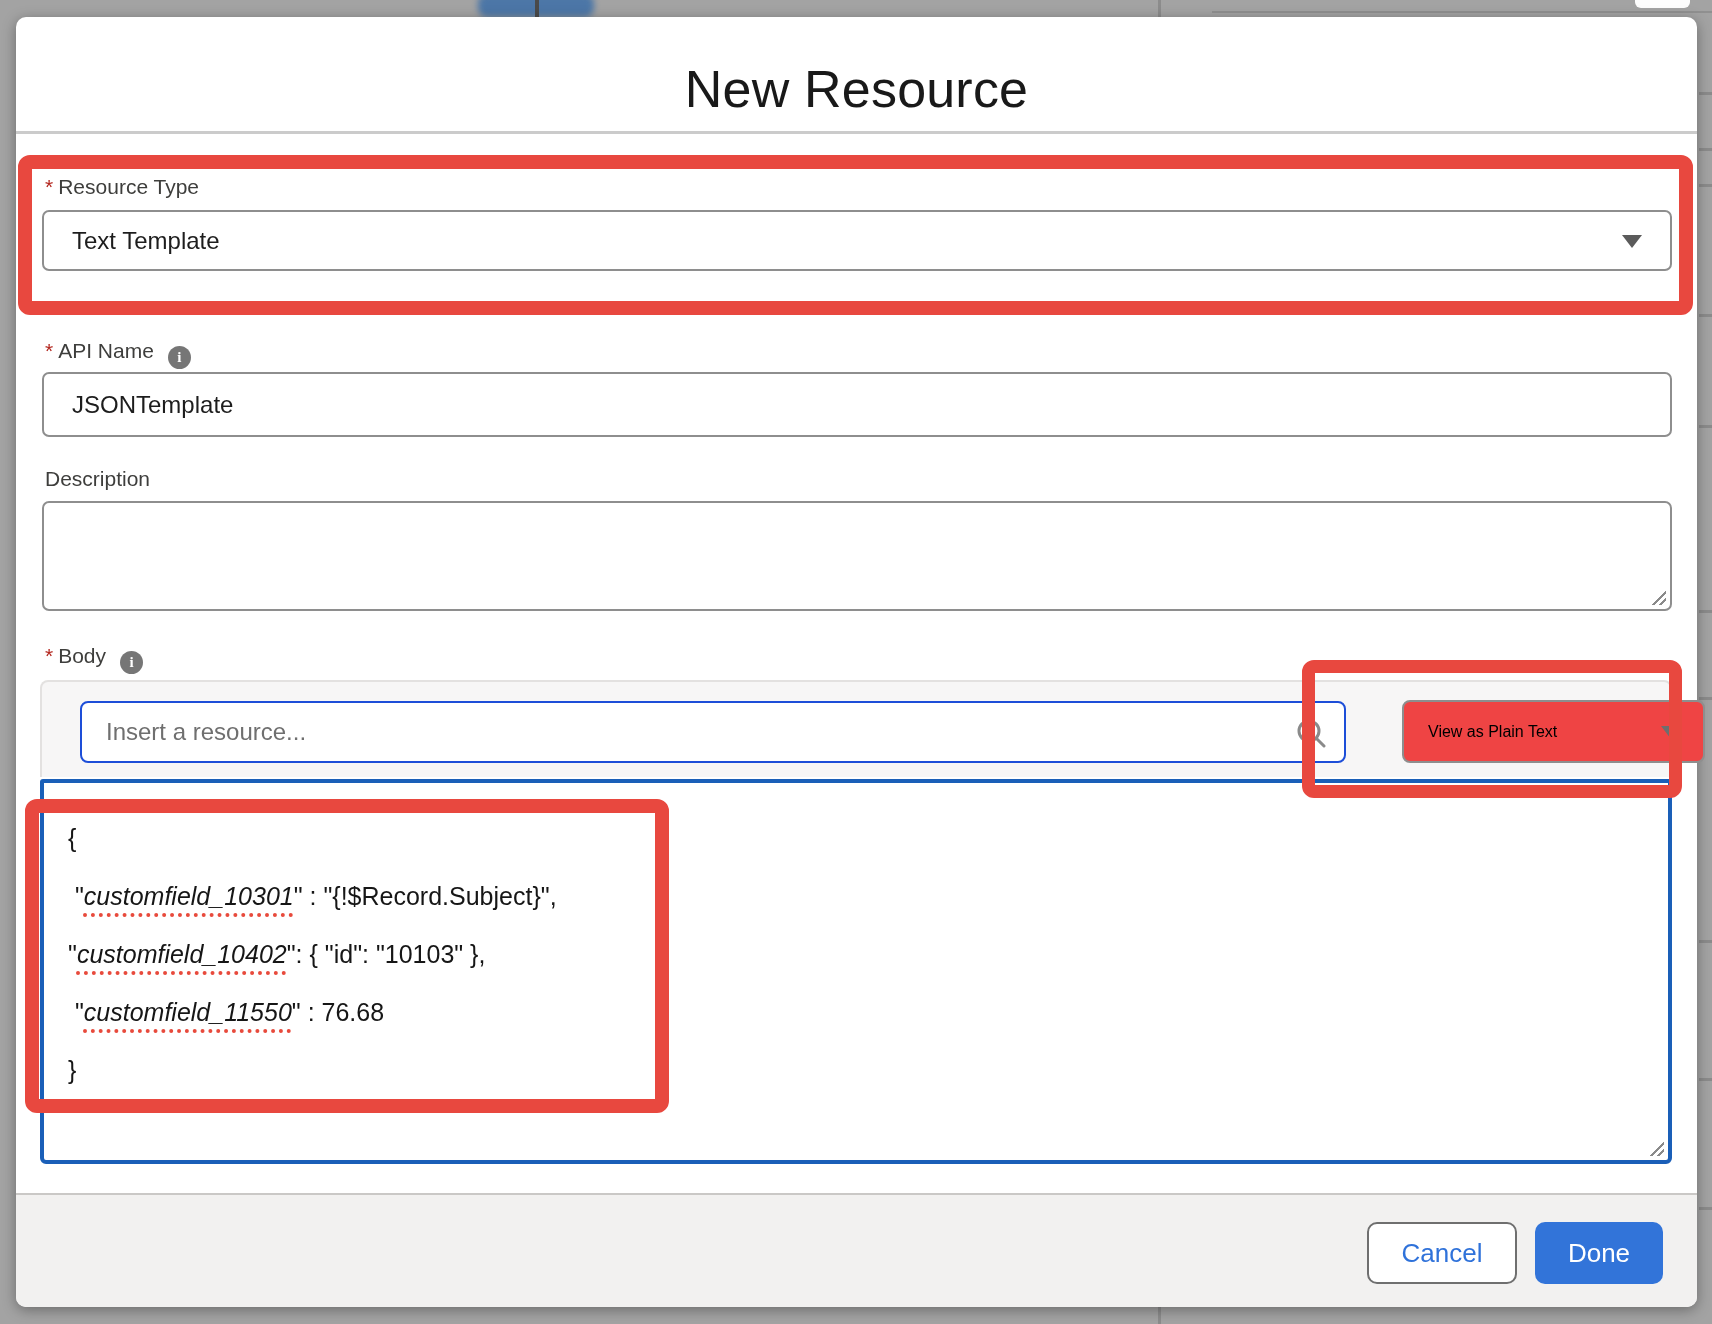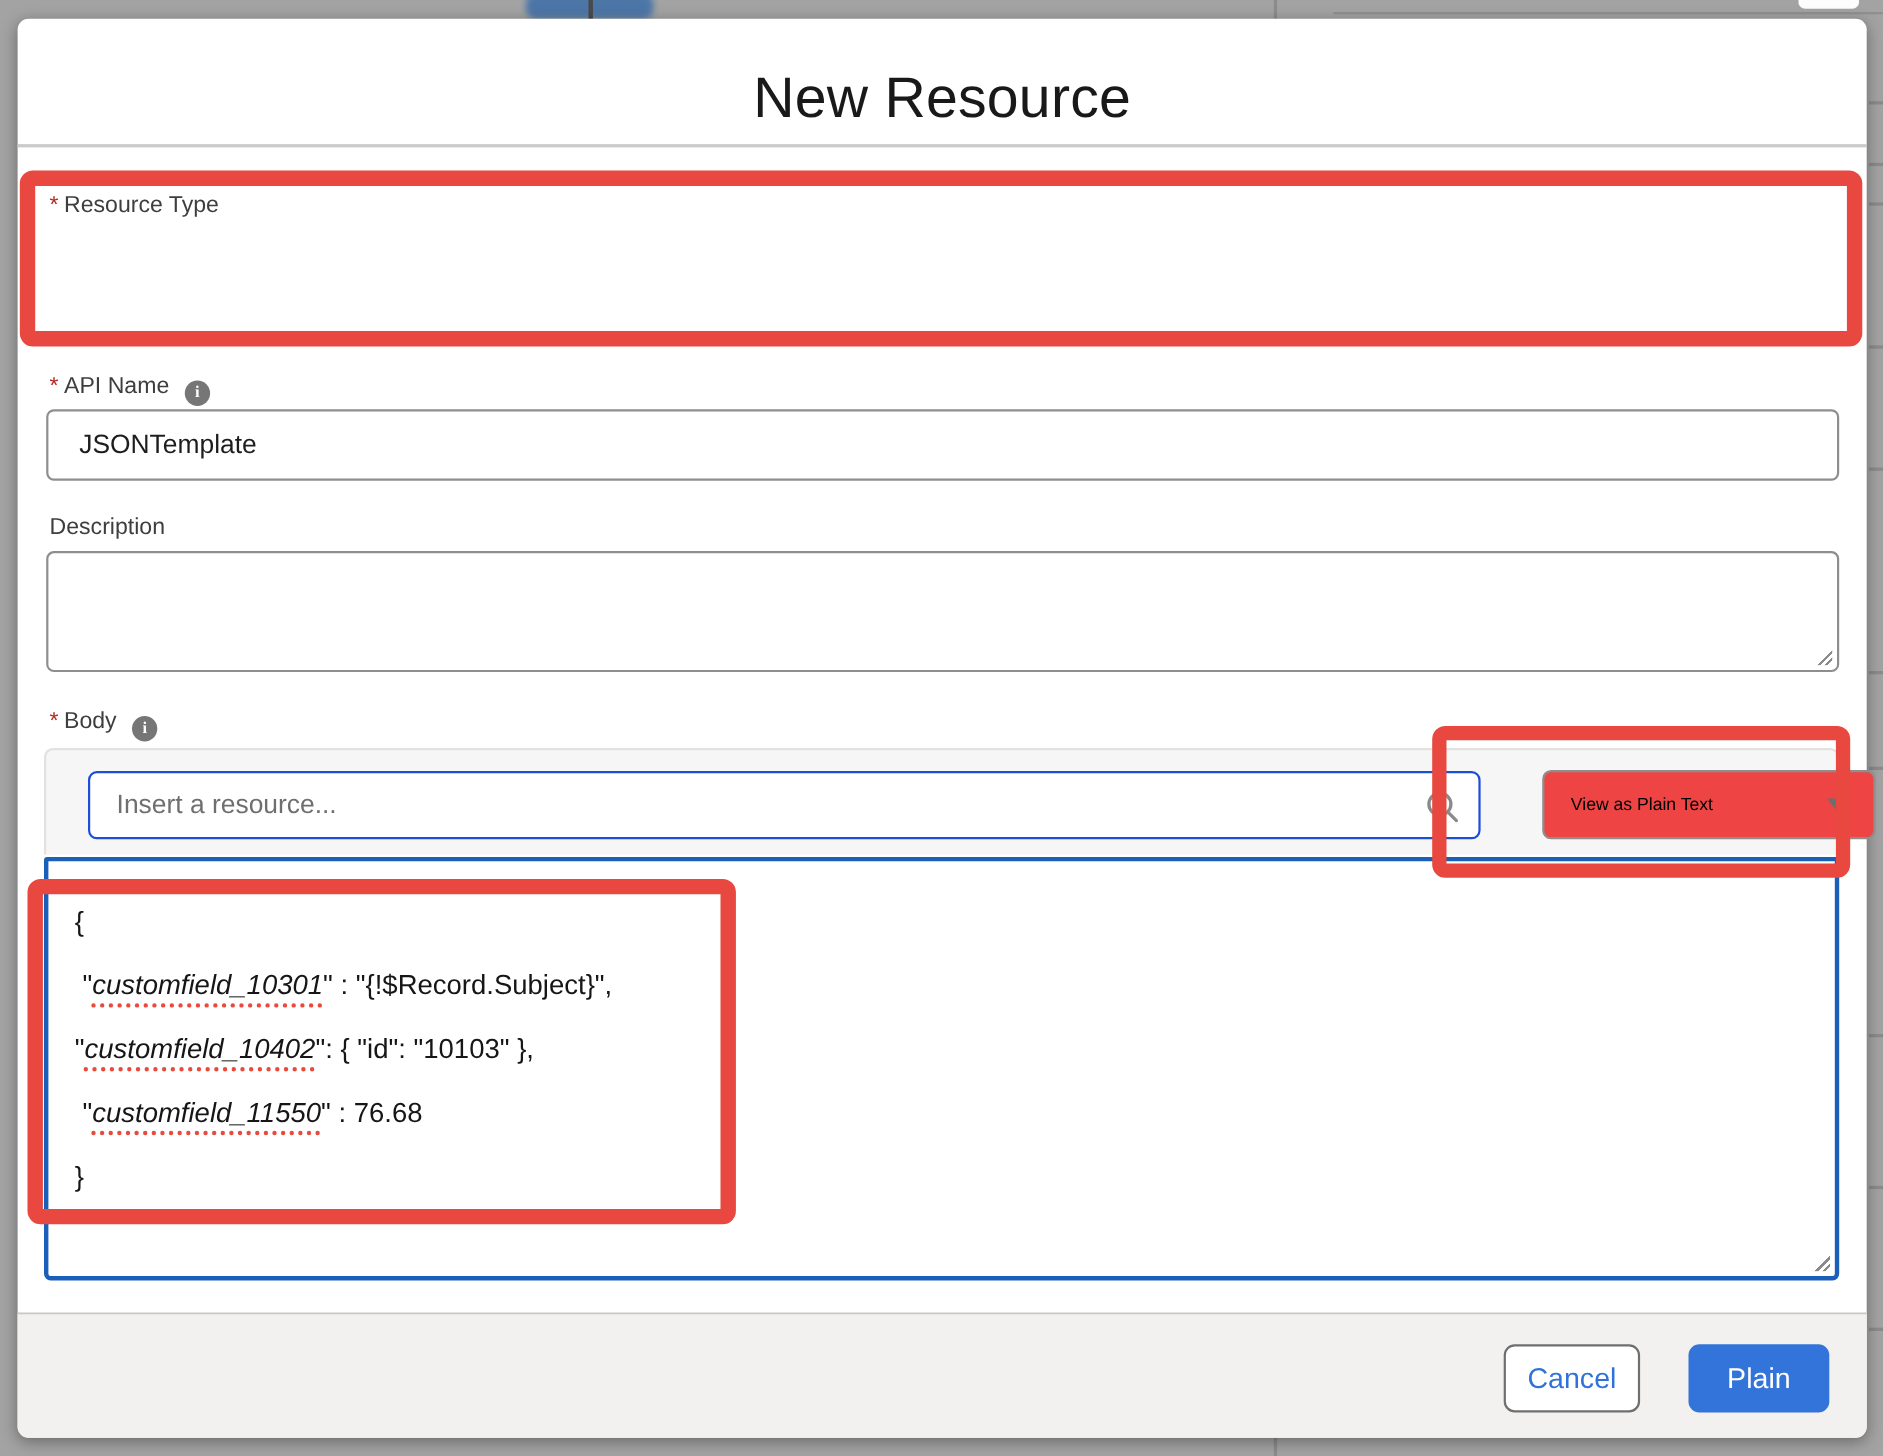--- a/index.html
+++ b/index.html
@@ -61,21 +61,21 @@
   .body-content { padding: 26px 20px 0 24px; font-size: 25px; color: #161616; }
   .json-line { white-space: pre-wrap; line-height: 58px; }
   .misspelled { text-decoration: underline dotted #e84a3c; text-decoration-thickness: 4px; text-underline-offset: 8px; font-style: italic; }
 
   
   .modal-footer { position: absolute; left: 0; top: 1176px; width: 100%; height: 114px;
                   background: #f2f1f0; border-top: 2px solid #cac8c6; border-radius: 0 0 10px 10px; }
   .btn { position: absolute; top: 27px; height: 62px; border-radius: 10px; font-size: 26px;
          display: flex; align-items: center; justify-content: center; cursor: pointer;
          font-family: "Liberation Sans", sans-serif; }
-  .btn-cancel { left: 1351px; width: 124px; background: #ffffff; border: 2px solid #6f6f6f; color: #2f72da; }
+  .btn-cancel { left: 1351px; width: 150px; background: #ffffff; border: 2px solid #6f6f6f; color: #2f72da; }
   .btn-done { left: 1519px; width: 128px; background: #3274d9; border: none; color: #ffffff; }
 
   
   .annotation { position: absolute; border: 14px solid #e8483f; border-radius: 12px; pointer-events: none; z-index: 20; }
   .ann-resource-type { left: 2px; top: 138px; width: 1675px; height: 160px; }
   .ann-view-mode { left: 1286px; top: 643px; width: 380px; height: 138px; border-width: 13px; }
   .ann-body-json { left: 9px; top: 782px; width: 644px; height: 314px; }
 </style>
 </head>
 <body>
@@ -99,20 +99,24 @@
   <div class="bg-side-line" style="top:1078px"></div>
   <div class="bg-side-line" style="top:1207px"></div>
 
   <div class="modal">
 
     <div class="modal-title">New Resource</div>
     <div class="modal-header-divider"></div>
 
     <div class="field-label" style="top:158px">
       <span class="req">*</span><span>Resource Type</span>
+    </div>
+    <div class="input-box" style="top:193px; height:61px;">
+      <span class="value-text">Text Template</span>
+      <span class="select-caret"></span>
     </div>
 
     <div class="field-label" style="top:322px">
       <span class="req">*</span><span>API Name</span><span class="info-icon">i</span>
     </div>
     <div class="input-box" style="top:355px; height:65px;padding-left:29px;">
       <span class="value-text">JSONTemplate</span>
     </div>
 
     <div class="field-label" style="top:450px">
@@ -146,21 +150,21 @@
           <div class="json-line"><span> "</span><span class="misspelled">customfield_10301</span><span>" : "{!$Record.Subject}",</span></div>
           <div class="json-line"><span>"</span><span class="misspelled">customfield_10402</span><span>": { "id": "10103" },</span></div>
           <div class="json-line"><span> "</span><span class="misspelled">customfield_11550</span><span>" : 76.68</span></div>
           <div class="json-line"><span>}</span></div>
         </div>
       <span class="resize-handle"></span>
     </div>
 
     <div class="modal-footer">
       <div class="btn btn-cancel">Cancel</div>
-      <div class="btn btn-done">Plain</div>
+      <div class="btn btn-done">Done</div>
     </div>
 
     <div class="annotation ann-resource-type"></div>
     <div class="annotation ann-view-mode"></div>
     <div class="annotation ann-body-json"></div>
 
   </div>
 </div>
 
 </body></html>

